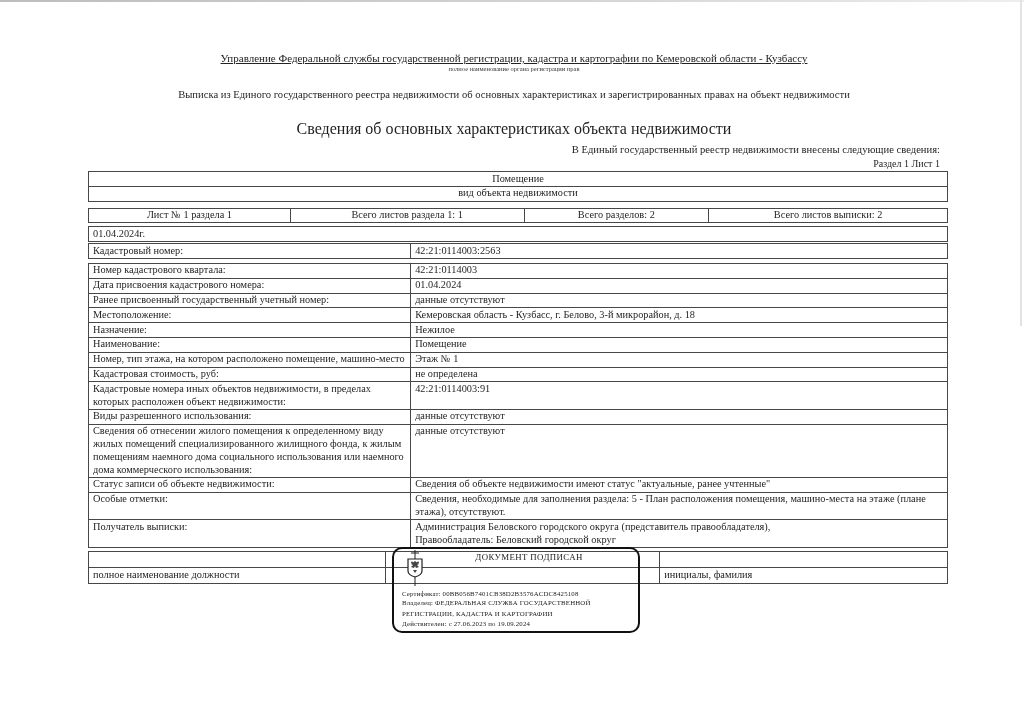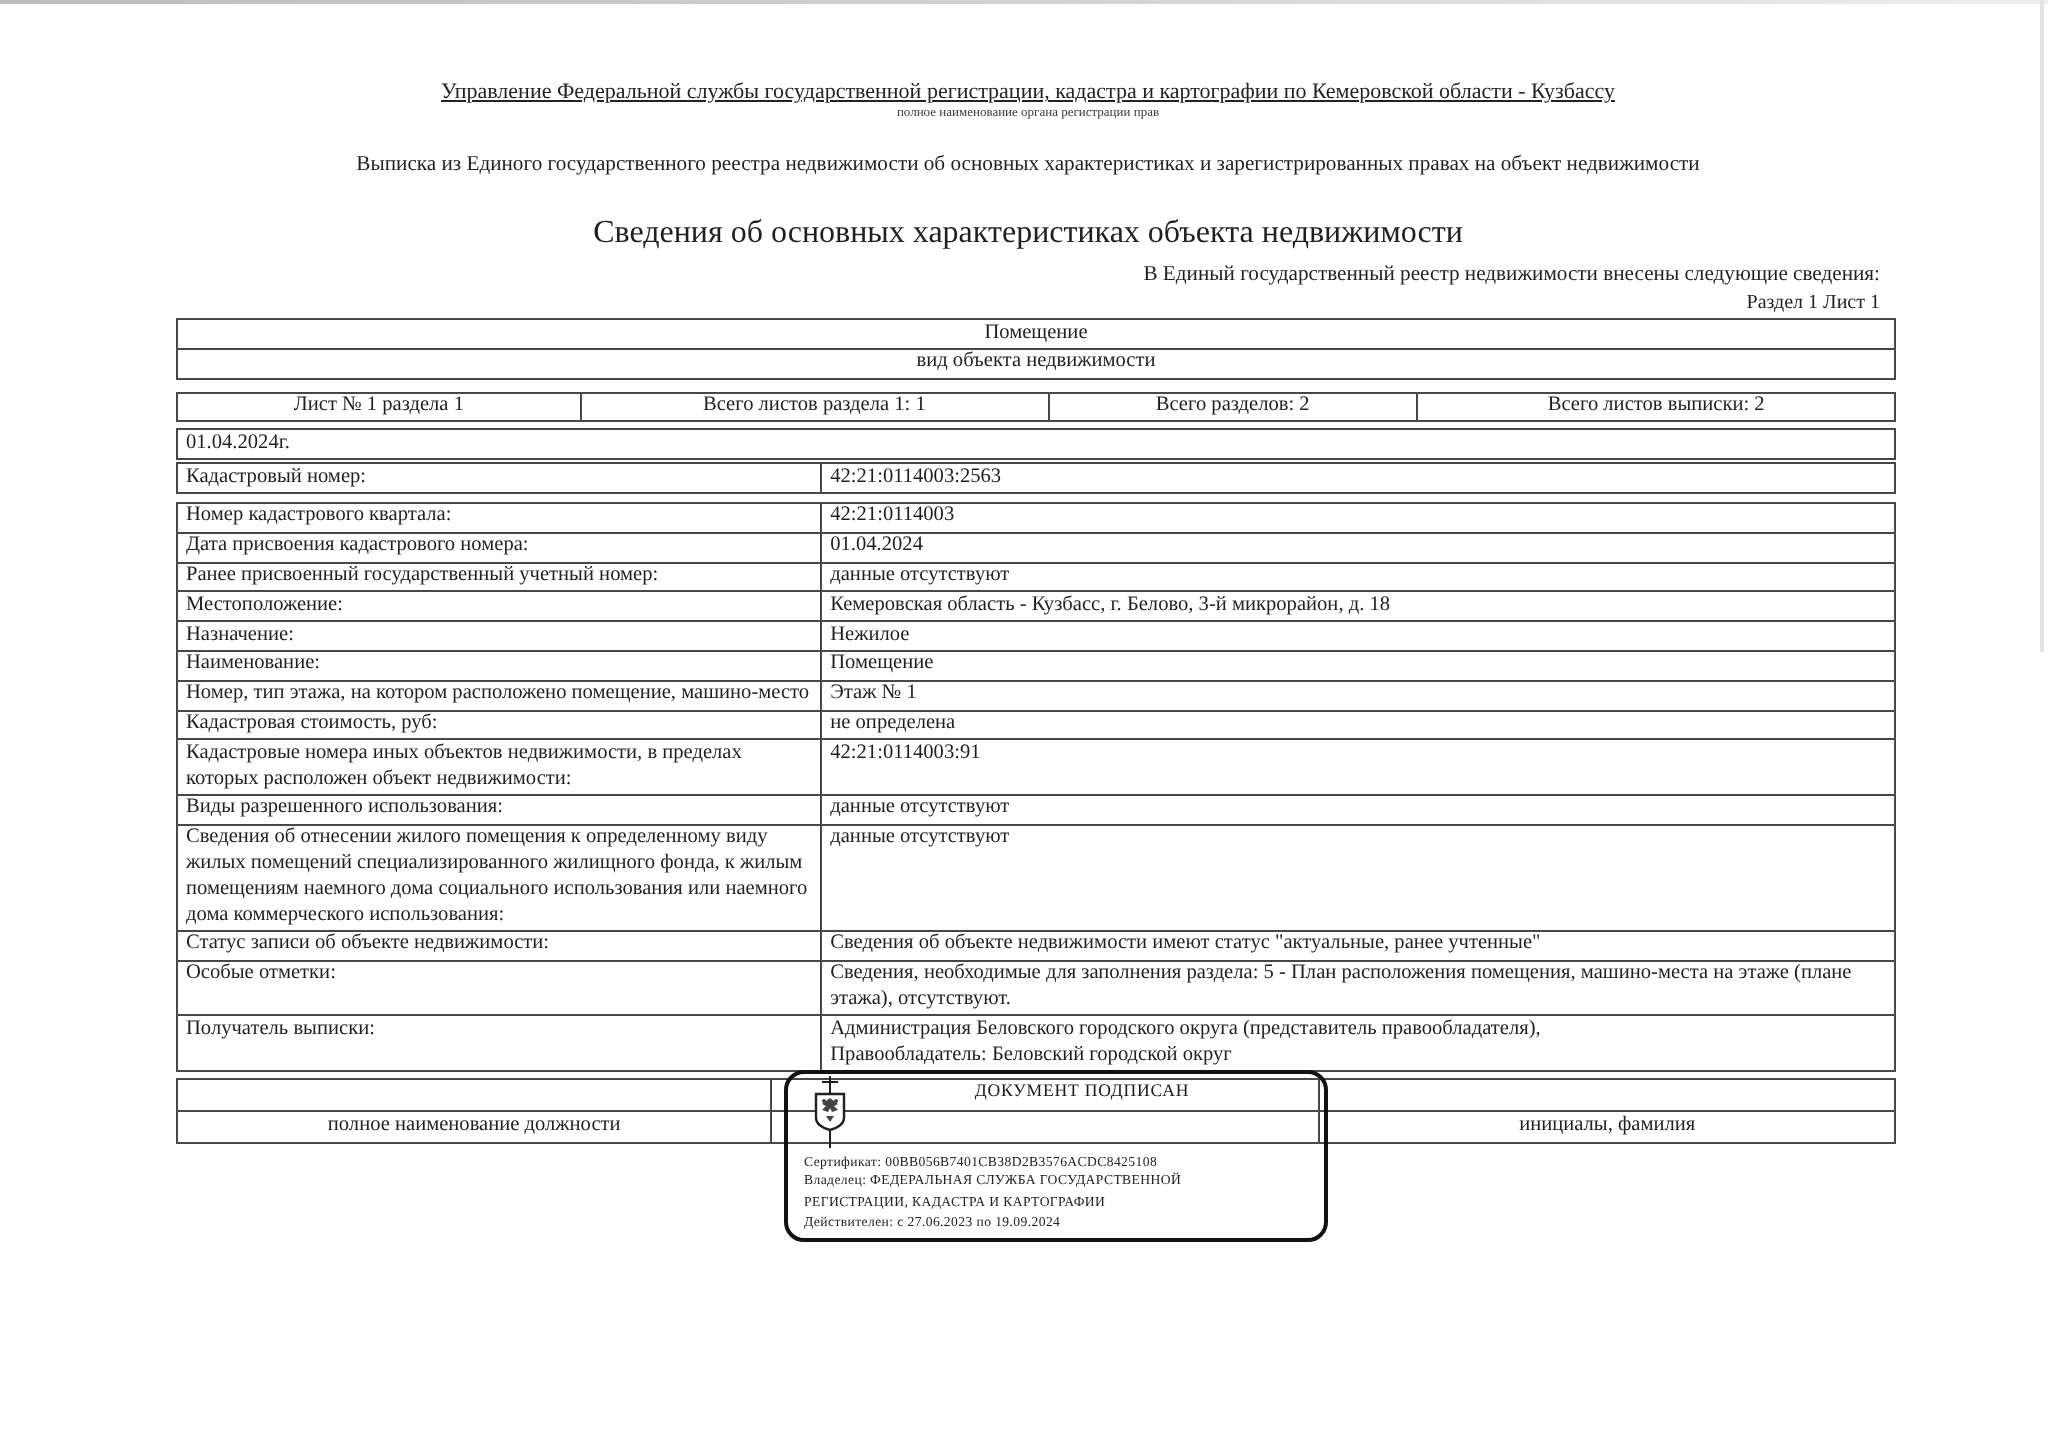--- a/index.html
+++ b/index.html
@@ -12,21 +12,21 @@
   .scan-edge-top {
     position: absolute; top: 0; left: 0; width: 100%; height: 2px;
     background: linear-gradient(to right, #bdbdbd 0%, #d6d6d6 60%, #eee 100%);
   }
   .scan-edge-right {
     position: absolute; top: 0; right: 2px; width: 2px; height: 45%;
     background: #e3e3e3;
   }
   .page {
     position: relative;
-    padding: 40px 84px 0 88px;
+    padding: 52px 84px 0 88px;
     width: 1024px;
   }
   .org-title {
     text-align: center; font-size: 11px; line-height: 13px;
     text-decoration: underline;
     color: #232323;
   }
   .org-caption {
     text-align: center; font-size: 6.5px; line-height: 8px; color: #3a3a3a;
     margin-bottom: 15px;
@@ -47,25 +47,25 @@
   td.center { text-align: center; }
   .t-object { margin-top: 1px; }
   .t-sheets { margin-top: 6px; }
   .t-date { margin-top: 3px; }
   .t-cadnum { margin-top: 1px; }
   .t-main { margin-top: 4px; }
   .val { white-space: pre-line; }
 
   .footer-wrap { position: relative; margin-top: 3px; width: 852px; }
   .t-footer td { height: 16px; }
-  .t-footer .cap { text-align: center; vertical-align: middle; font-size: 10.3px; }
+  .t-footer .cap { text-align: left; vertical-align: middle; font-size: 10.3px; }
 
   .stamp {
     position: absolute; left: 304px; top: -4px;
-    width: 272px; height: 86px;
+    width: 248px; height: 86px;
     border: 2.5px solid #111;
     border-radius: 10px;
     background: transparent;
     z-index: 2;
   }
   .stamp-head { position: relative; height: 37px; }
   .stamp-emblem { position: absolute; left: 10px; top: 1px; }
   .stamp-title { text-align: center; padding-left: 26px; font-size: 8.8px; line-height: 17px; letter-spacing: 0.4px; color: #191919; }
   .stamp-certs { padding: 3px 6px 0 8px; }
   .stamp-cert-line { font-size: 6.8px; line-height: 9.5px; color: #222; letter-spacing: 0.2px; }

